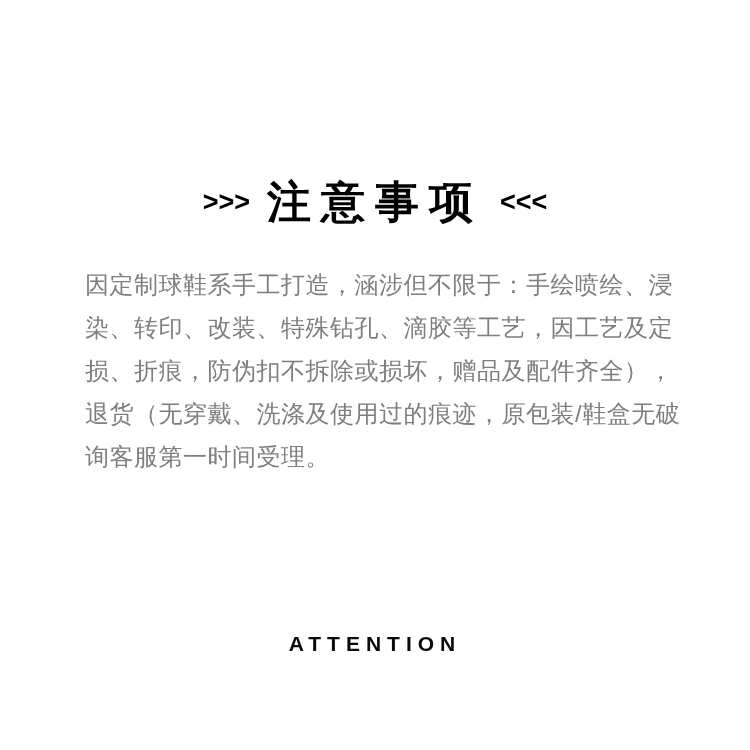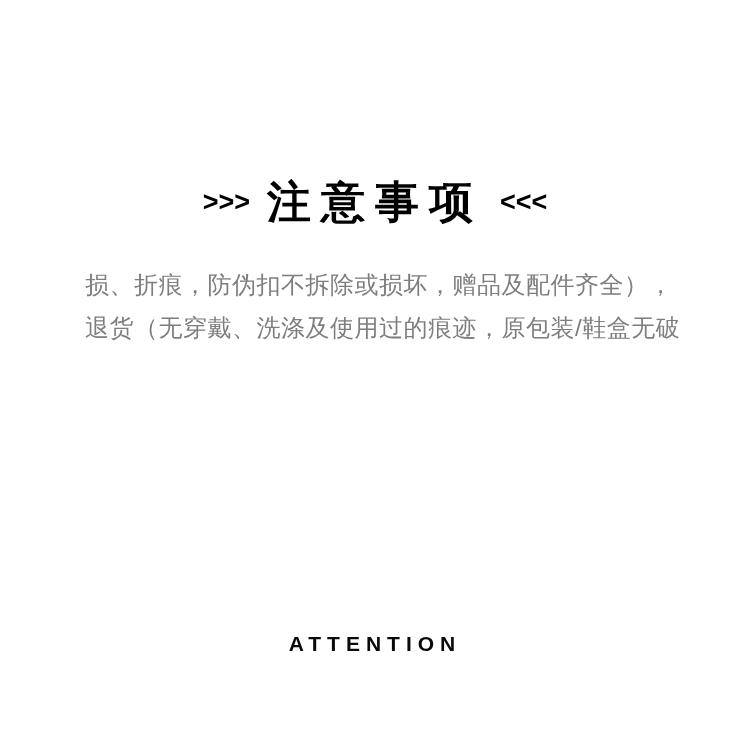--- a/index.html
+++ b/index.html
@@ -75,19 +75,22 @@
 
 <div class="page">
 
   <div class="title-row">
     <span class="decor">&gt;&gt;&gt;</span>
     <span class="page-title">注意事项</span>
     <span class="decor">&lt;&lt;&lt;</span>
   </div>
 
   <div class="notice">
+    <div class="notice-line">因定制球鞋系手工打造，涵涉但不限于：手绘喷绘、浸</div>
+    <div class="notice-line">染、转印、改装、特殊钻孔、滴胶等工艺，因工艺及定</div>
     <div class="notice-line">损、折痕，防伪扣不拆除或损坏，赠品及配件齐全），</div>
     <div class="notice-line">退货（无穿戴、洗涤及使用过的痕迹，原包装/鞋盒无破</div>
+    <div class="notice-line">询客服第一时间受理。</div>
   </div>
 
   <div class="footer-label">ATTENTION</div>
 
 </div>
 
 </body></html>

